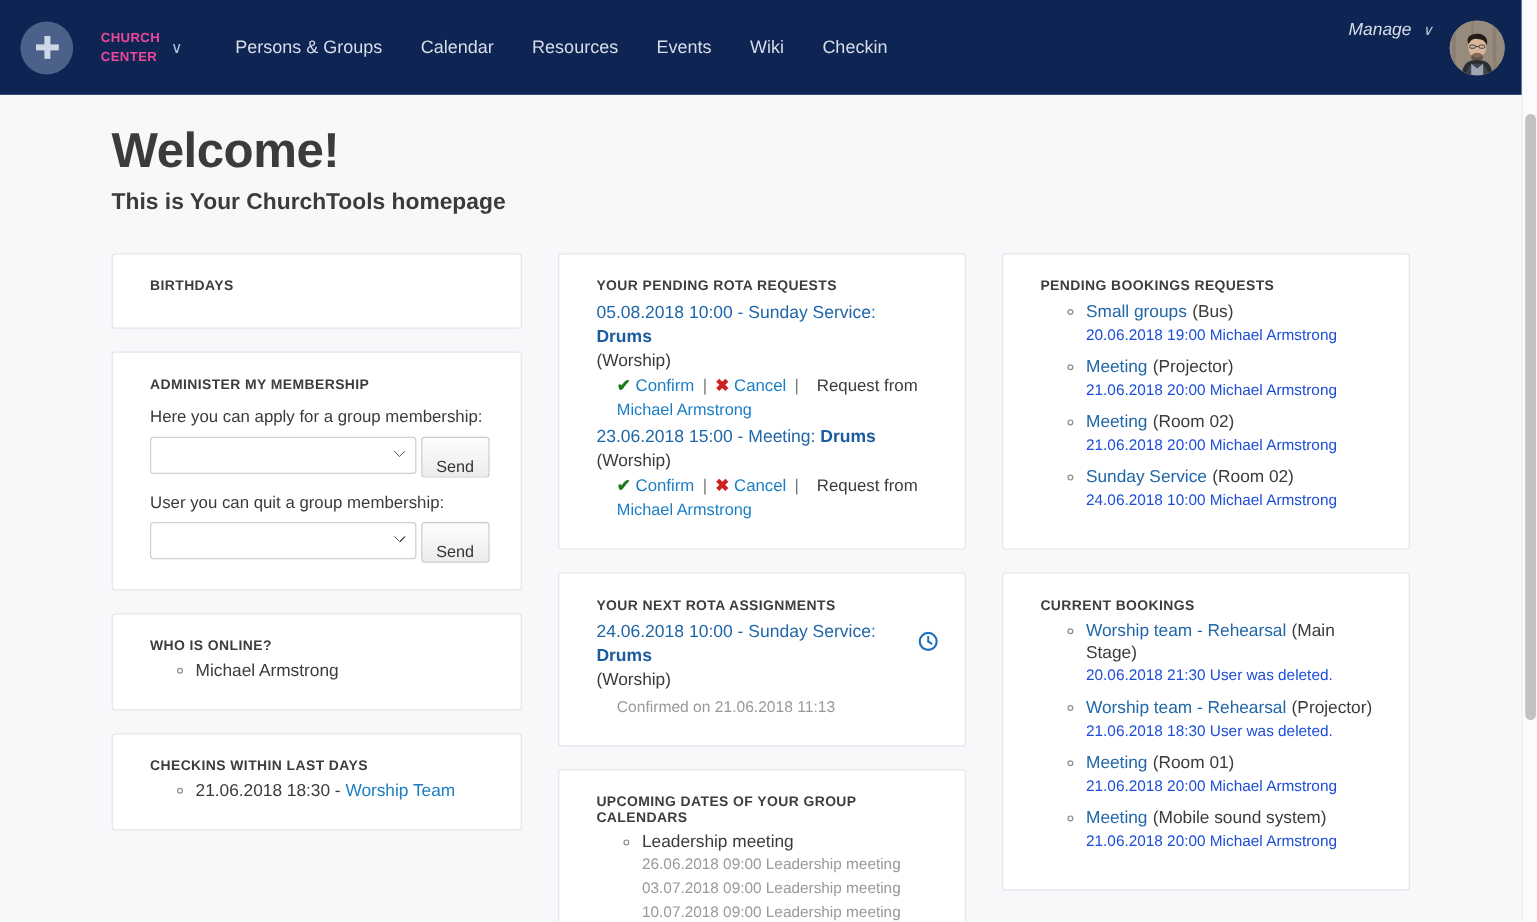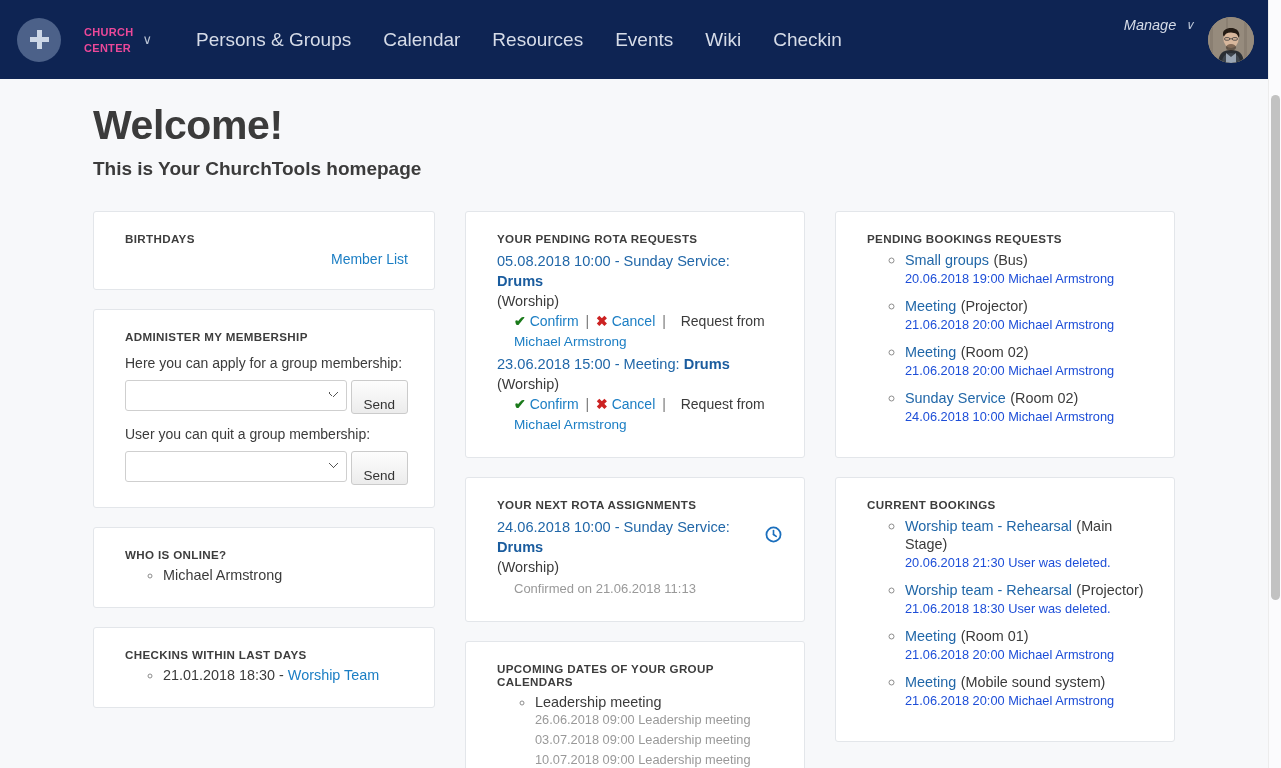--- a/index.html
+++ b/index.html
@@ -60,21 +60,21 @@
     font-size: 13px;
     align-self: center;
   }
   .nav-links {
     display: flex; align-items: center;
     margin-left: 44px;
     gap: 32px;
   }
   .nav-link {
     color: #d6dcE8;
-    font-size: 19px;
+    font-size: 15px;
     text-decoration: none;
     white-space: nowrap;
   }
   .nav-right {
     margin-left: auto;
     display: flex; align-items: flex-start;
     padding-right: 14px;
     gap: 14px;
     font-style: italic;
   }
@@ -328,21 +328,20 @@
     <h1 class="welcome">Welcome!</h1>
     <div class="subtitle">This is Your ChurchTools homepage</div>
 
     <div class="columns">
 
       <div class="col col-1">
 
         <div class="card">
           <div class="card-title">BIRTHDAYS</div>
           <div class="bd-links">
-            <a href="#">Member List</a>
           </div>
         </div>
 
         <div class="card">
           <div class="card-title">ADMINISTER MY MEMBERSHIP</div>
 
           <div class="mem-label">Here you can apply for a group membership:</div>
           <div class="mem-row">
             <select class="mem-select">
               <option></option>
@@ -362,21 +361,21 @@
         <div class="card">
           <div class="card-title">WHO IS ONLINE?</div>
           <ul class="plain">
             <li>Michael Armstrong</li>
           </ul>
         </div>
 
         <div class="card">
           <div class="card-title">CHECKINS WITHIN LAST DAYS</div>
           <ul class="plain">
-            <li><span>21.01.2018 18:30 - </span><a class="ct-link" href="#">Worship Team</a></li>
+            <li><span>21.06.2018 18:30 - </span><a class="ct-link" href="#">Worship Team</a></li>
           </ul>
         </div>
 
       </div>
 
       <div class="col col-2">
 
         <div class="card">
           <div class="card-title">YOUR PENDING ROTA REQUESTS</div>
 

